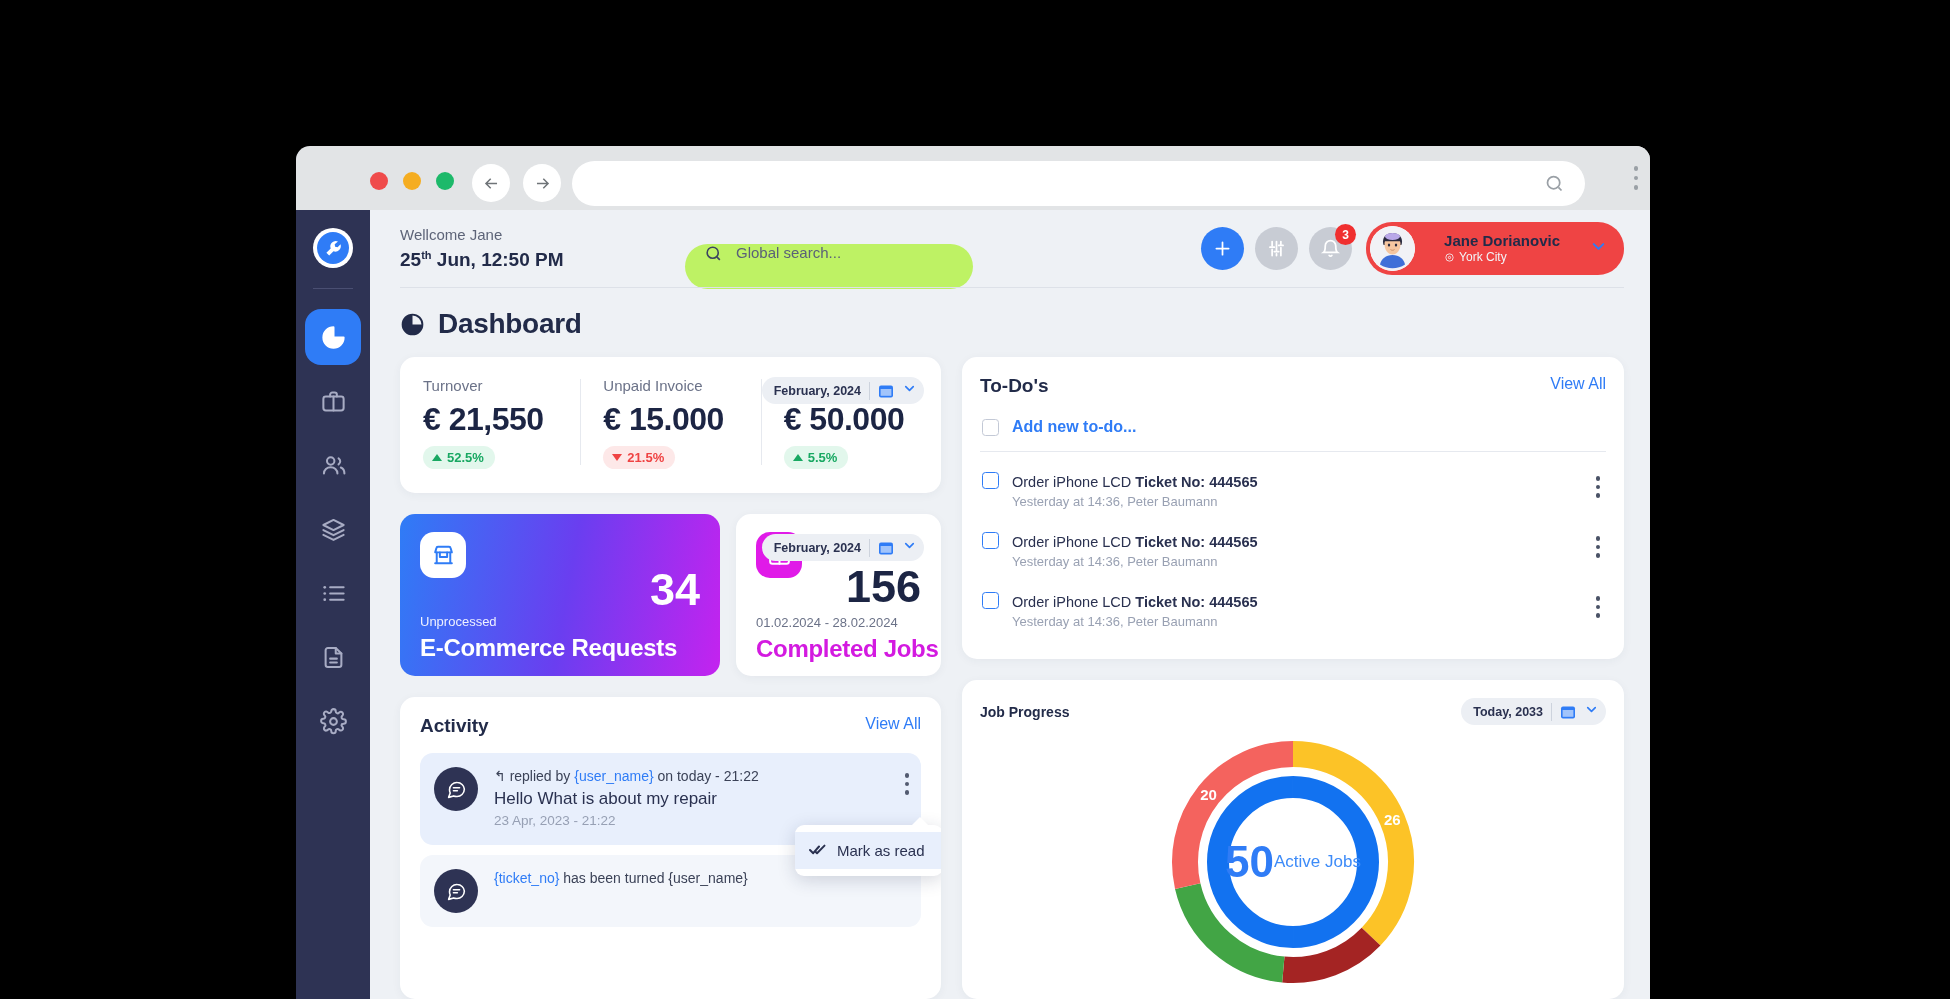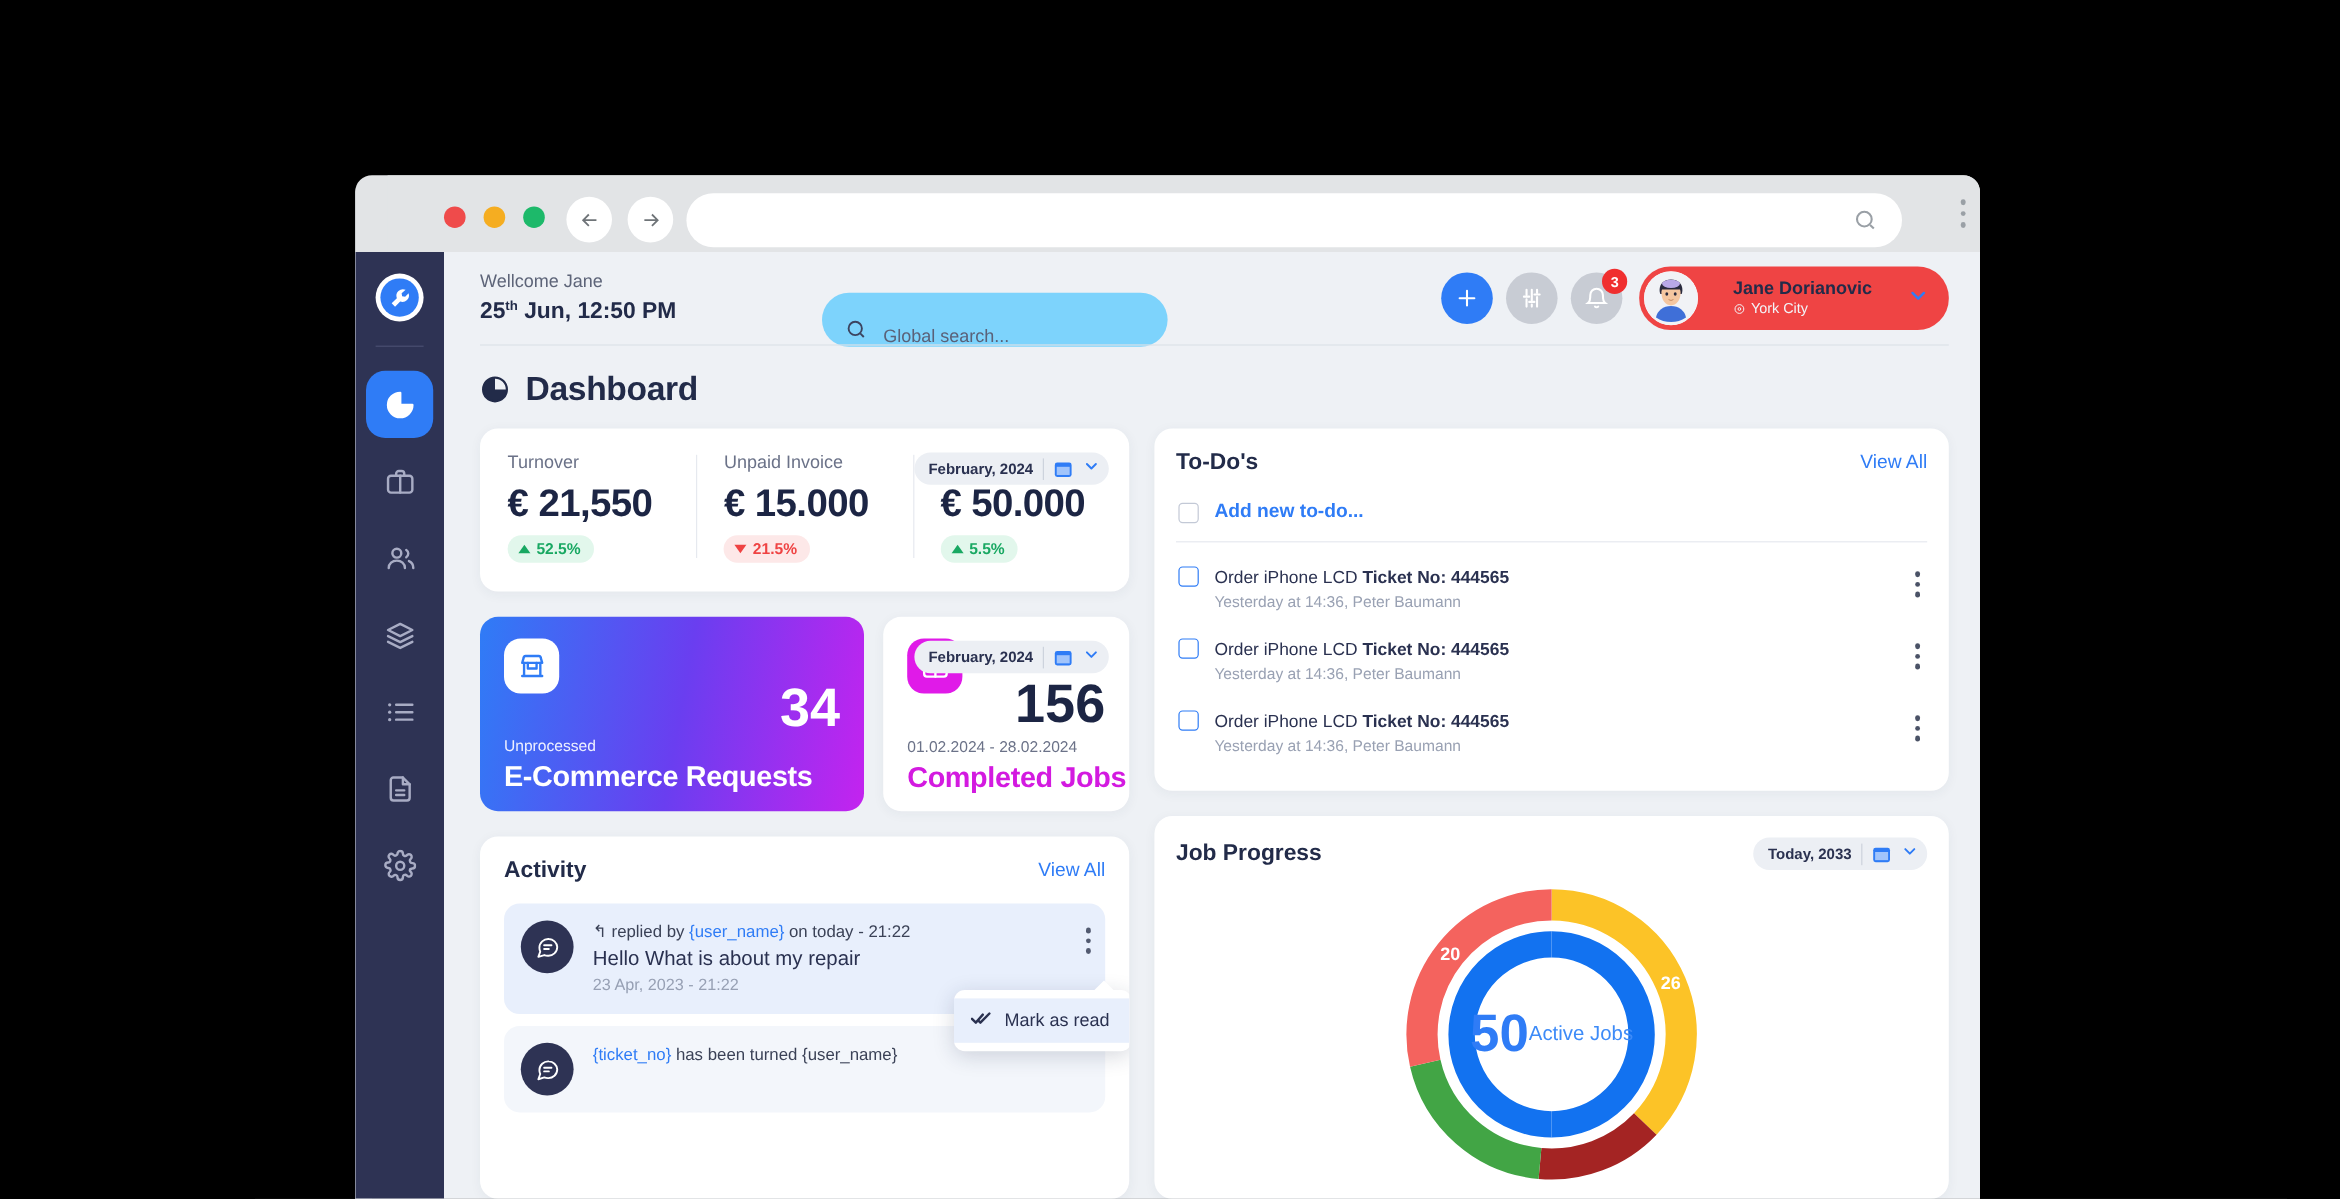--- a/index.html
+++ b/index.html
@@ -81,22 +81,22 @@
   #topbar {
     height: 77px; display: flex; align-items: center;
     padding: 0 26px 0 30px; flex-shrink: 0;
   }
   #greeting-block { width: 230px; flex-shrink: 0; }
   #greeting-hello { font-size: 15px; color: #5d6478; line-height: 19px; }
   #greeting-date { font-size: 19px; font-weight: bold; color: #222b49; line-height: 23px; }
   #greeting-date sup { font-size: 11px; }
 
   #global-search {
-    width: 288px; height: 45px; background: #7dd3fc; border-radius: 23px;
-    display: flex; align-items: flex-end; padding-left: 19px; gap: 13px;
+    width: 288px; height: 45px; background: #bef264; border-radius: 23px;
+    display: flex; align-items: flex-start; padding-left: 19px; gap: 13px;
     margin-left: 55px;
     margin-top: 36px;
   }
   #global-search svg { width: 19px; height: 19px; stroke: #3c4460; stroke-width: 2; fill: none; }
   #global-search-input {
     border: none; outline: none; background: transparent;
     font-family: "Liberation Sans", sans-serif; font-size: 15px; color: #3c4460; width: 200px;
   }
   #global-search-input::placeholder { color: #5a6178; }
 
@@ -192,21 +192,21 @@
   #completed-date-pill { position: absolute; right: 17px; top: 20px; }
   #completed-count {
     position: absolute; right: 20px; top: 48px;
     font-size: 45px; font-weight: bold; color: #1c2544; line-height: 50px;
   }
   #completed-range { position: absolute; left: 20px; bottom: 46px; font-size: 13px; color: #6b7288; }
   #completed-title { position: absolute; left: 20px; bottom: 13px; font-size: 24px; font-weight: bold; color: #d31ae0; letter-spacing: -.3px; }
 
   
   #activity-card { flex: 1; padding: 18px 20px 0 20px; position: relative; overflow: hidden; min-height: 0; }
-  .card-head { display: flex; align-items: center; justify-content: space-between; margin-bottom: 16px; }
+  .card-head { display: flex; align-items: flex-start; justify-content: space-between; margin-bottom: 16px; }
   .card-head h2 { font-size: 19px; font-weight: bold; color: #222b49; }
   .view-all { font-size: 16px; color: #2f7cf6; font-weight: normal; }
 
   .activity-row {
     display: flex; align-items: flex-start; gap: 16px;
     padding: 14px 14px 14px 14px; border-radius: 13px; position: relative;
   }
   .activity-row.highlight { background: #e8effc; }
   .activity-row.faint { background: #f3f6fb; }
   .activity-avatar {
@@ -245,21 +245,21 @@
   .todo-item { display: flex; align-items: flex-start; gap: 13px; padding: 10px 0 10px 2px; position: relative; }
   .todo-title { font-size: 14.5px; color: #2a3150; line-height: 20px; }
   .todo-title b { font-weight: bold; }
   .todo-sub { font-size: 13px; color: #99a1b3; line-height: 20px; }
   .todo-item .kebab { top: 14px; right: 6px; }
   .todo-item .kebab i { background: #4a5266; }
 
   
   #jobprogress-card { flex: 1; padding: 18px 18px 0 18px; position: relative; overflow: hidden; min-height: 0; }
   #jobprogress-head { display: flex; align-items: center; justify-content: space-between; }
-  #jobprogress-head h2 { font-size: 19px; font-weight: bold; color: #222b49; }
+  #jobprogress-head h2 { font-size: 14px; font-weight: bold; color: #222b49; }
   #donut-wrap { position: absolute; left: 50%; transform: translateX(-50%); top: 58px; width: 248px; height: 248px; }
   #donut-center-value { font-size: 44px; font-weight: bold; color: #2f7cf6; line-height: 46px; text-align: center; }
   #donut-center-label { font-size: 17px; color: #3d8bf8; text-align: center; line-height: 22px; }
   #donut-center {
     position: absolute; left: 0; top: 0; width: 248px; height: 248px;
     display: flex; align-items: center; justify-content: center;
   }
   .donut-seg-label { font-size: 15px; font-weight: bold; fill: #fff; }
 </style>
 </head>

